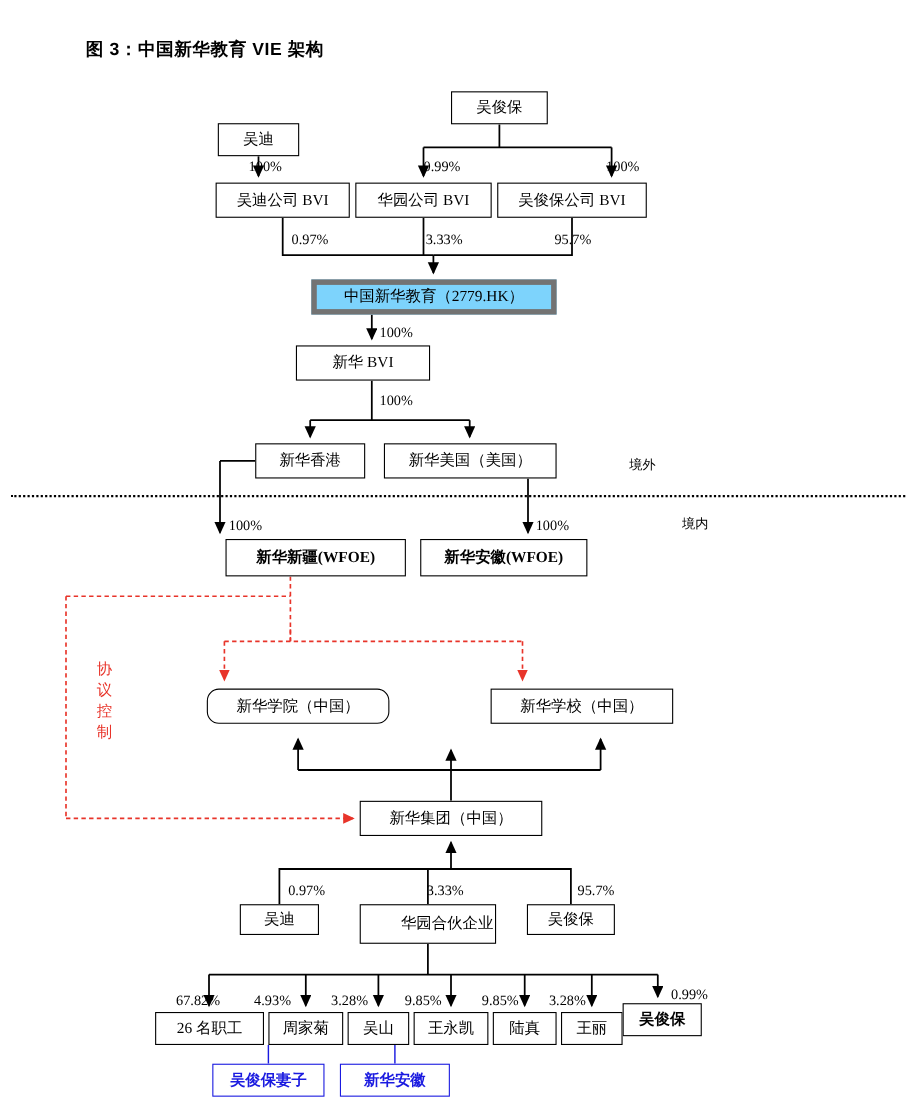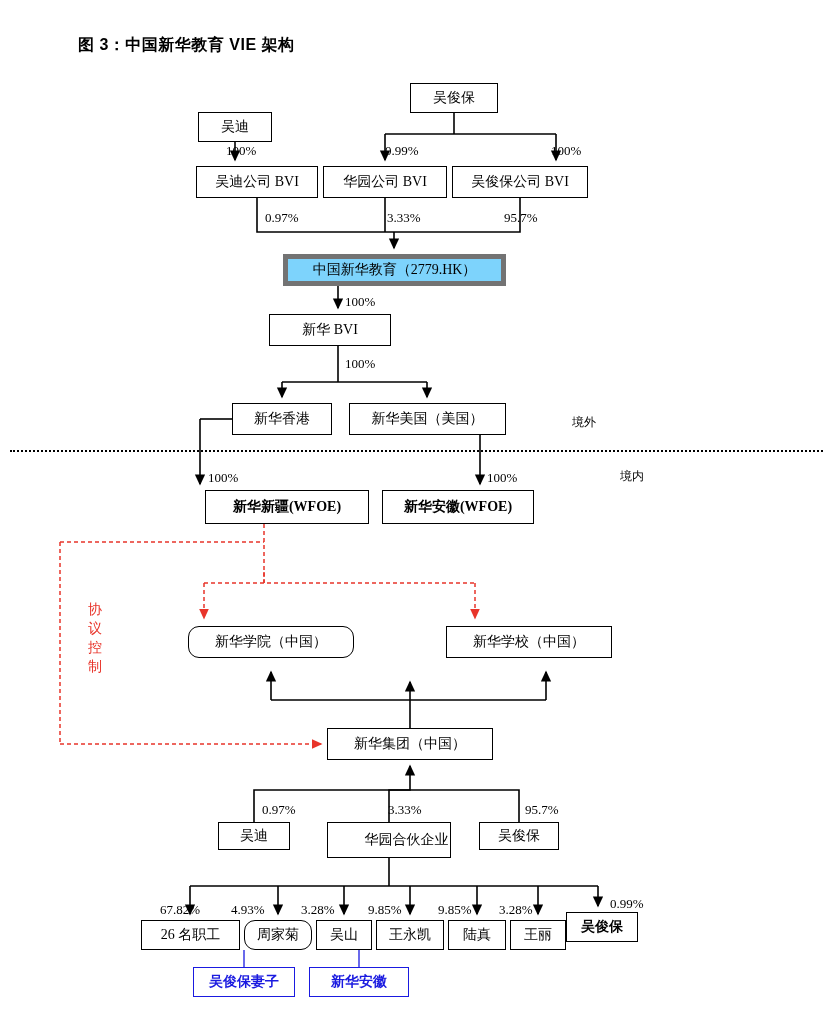--- a/index.html
+++ b/index.html
@@ -199,21 +199,21 @@
       </div>
       <div class="box" style="left: 327px; top: 822px; width: 124px; height: 36px; padding-left: 35px;">
         <span>华园合伙企业</span>
       </div>
       <div class="box" style="left: 479px; top: 822px; width: 80px; height: 28px;">
         <span>吴俊保</span>
       </div>
       <div class="box" style="left: 141px; top: 920px; width: 99px; height: 30px;">
         <span>26 名职工</span>
       </div>
-      <div class="box" style="left: 244px; top: 920px; width: 68px; height: 30px; border-radius: 11px;">
+      <div class="box" style="left: 244px; top: 920px; width: 68px; height: 30px;">
         <span>周家菊</span>
       </div>
       <div class="box" style="left: 316px; top: 920px; width: 56px; height: 30px;">
         <span>吴山</span>
       </div>
       <div class="box" style="left: 376px; top: 920px; width: 68px; height: 30px;">
         <span>王永凯</span>
       </div>
       <div class="box" style="left: 448px; top: 920px; width: 58px; height: 30px;">
         <span>陆真</span>

